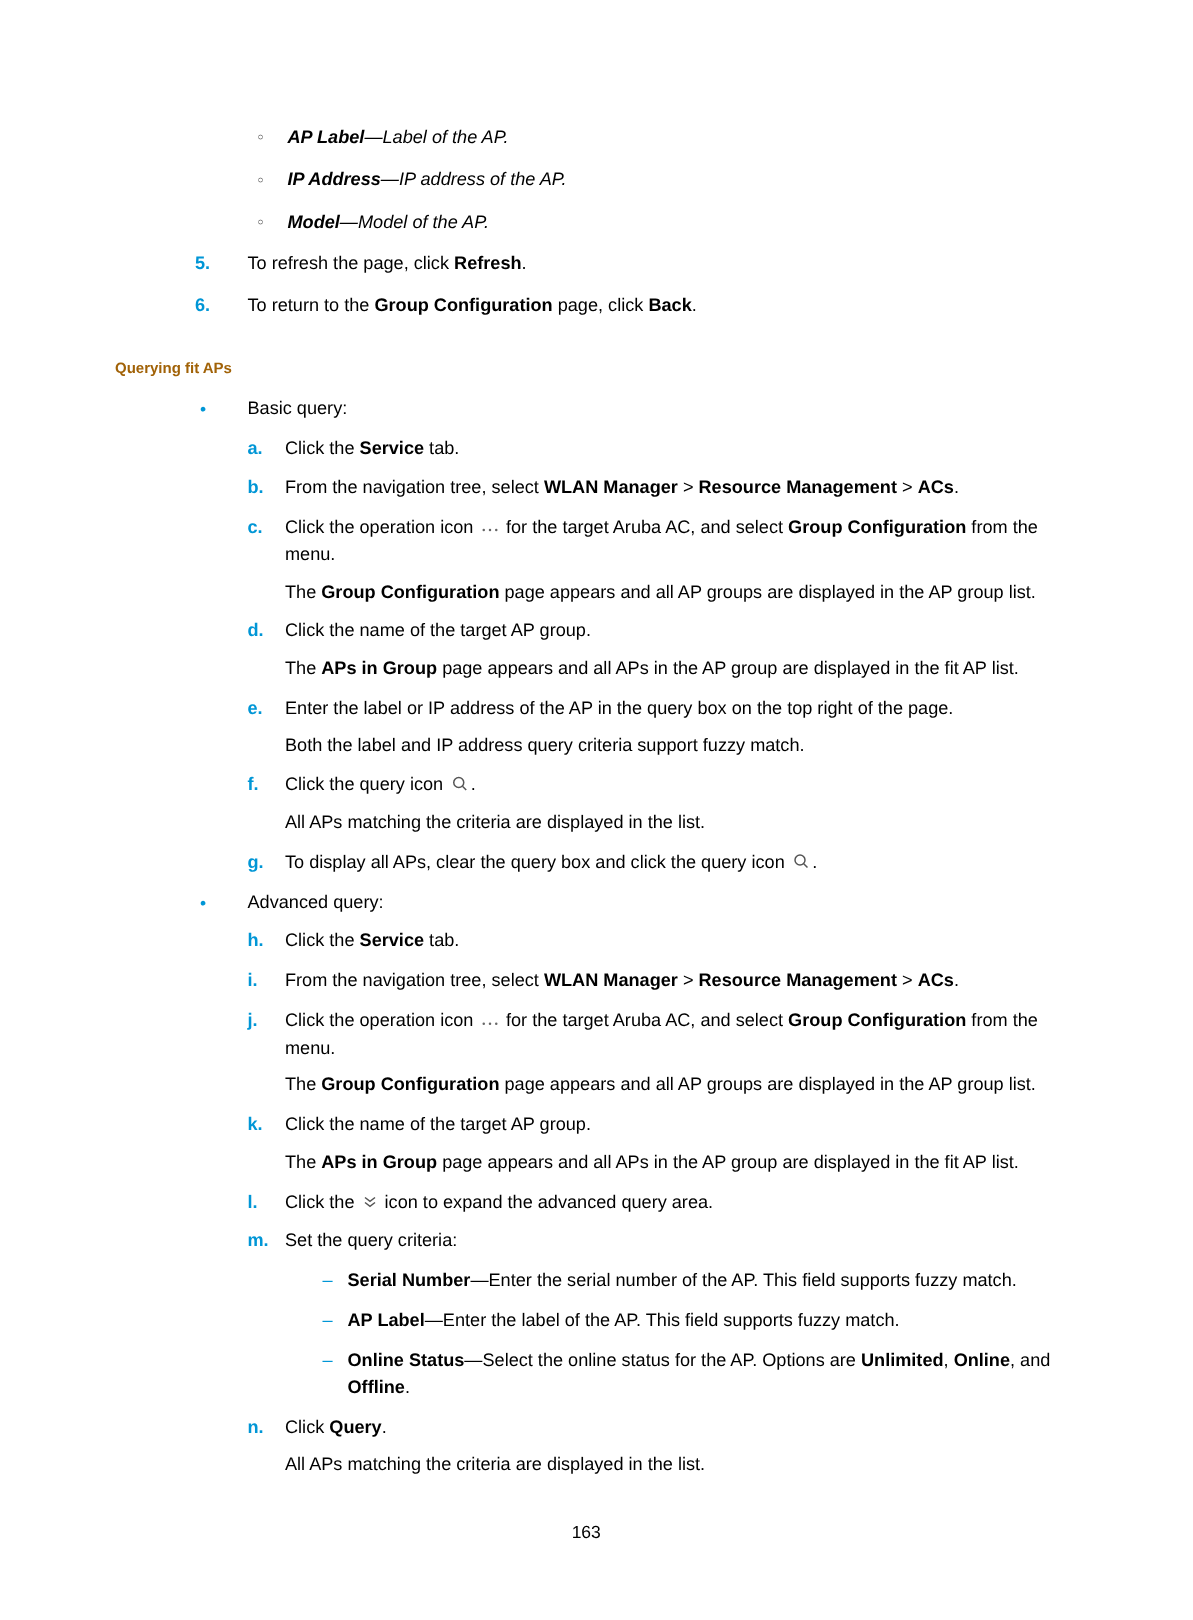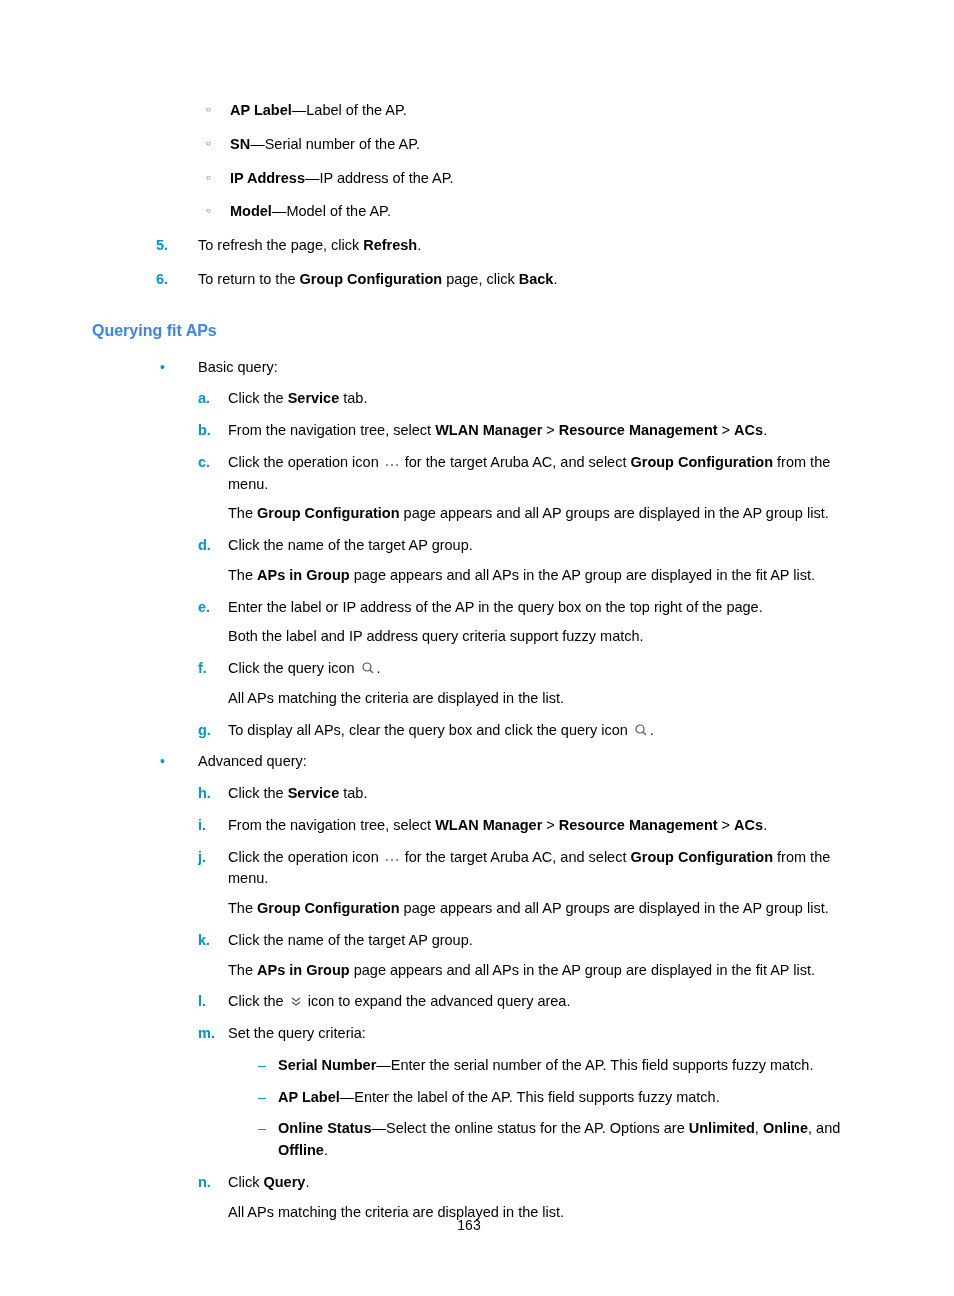--- a/index.html
+++ b/index.html
@@ -11,37 +11,37 @@
     margin: 0;
   }
   .page {
     width: 954px;
     min-height: 1296px;
     box-sizing: border-box;
     padding: 100px 92px 60px 92px;
     position: relative;
   }
   .circ-list { list-style: none; padding-left: 114px; margin:0; }
-  .circ-list li { position: relative; padding-left: 24px; margin-bottom: 12px; }
+  .circ-list li { position: relative; padding-left: 24px; margin-bottom: 12px; font-style: italic; }
   .circ-list li::before {
     content: "○";
     position: absolute;
     left: 0;
     top: 0;
     font-size: 8px;
     line-height: 20px;
     color: #333;
   }
   .num-list { list-style:none; padding-left:64px; margin:0;}
   .num-list li { position:relative; padding-left:42px; margin-bottom:12px;}
   .num-list .marker { position:absolute; left:0; top:0; color:#0096d6; font-weight:bold; width:30px; text-align:left;}
   .heading {
-    color:#3b82f6;
+    color:#a16207;
     font-weight:bold;
-    font-size:16px;
+    font-size:12px;
     margin: 28px 0 14px 0;
   }
   .bullet-list { list-style:none; padding-left:64px; margin:0;}
   .bullet-list > li { position:relative; padding-left:42px; margin-bottom:10px;}
   .bullet-list > li::before {
     content:"•";
     position:absolute;
     left:4px;
     top:0;
     color:#0096d6;
@@ -67,21 +67,20 @@
     font-size:14px;
   }
 </style>
 </head>
 <body>
 
 <div class="page">
 
   <ul class="circ-list">
     <li><b>AP Label</b><span>—Label of the AP.</span></li>
-    <li><b>SN</b><span>—Serial number of the AP.</span></li>
     <li><b>IP Address</b><span>—IP address of the AP.</span></li>
     <li><b>Model</b><span>—Model of the AP.</span></li>
   </ul>
 
   <ul class="num-list">
     <li>
       <span class="marker">5.</span>
       <span>To refresh the page, click </span><b>Refresh</b><span>.</span>
     </li>
     <li>

